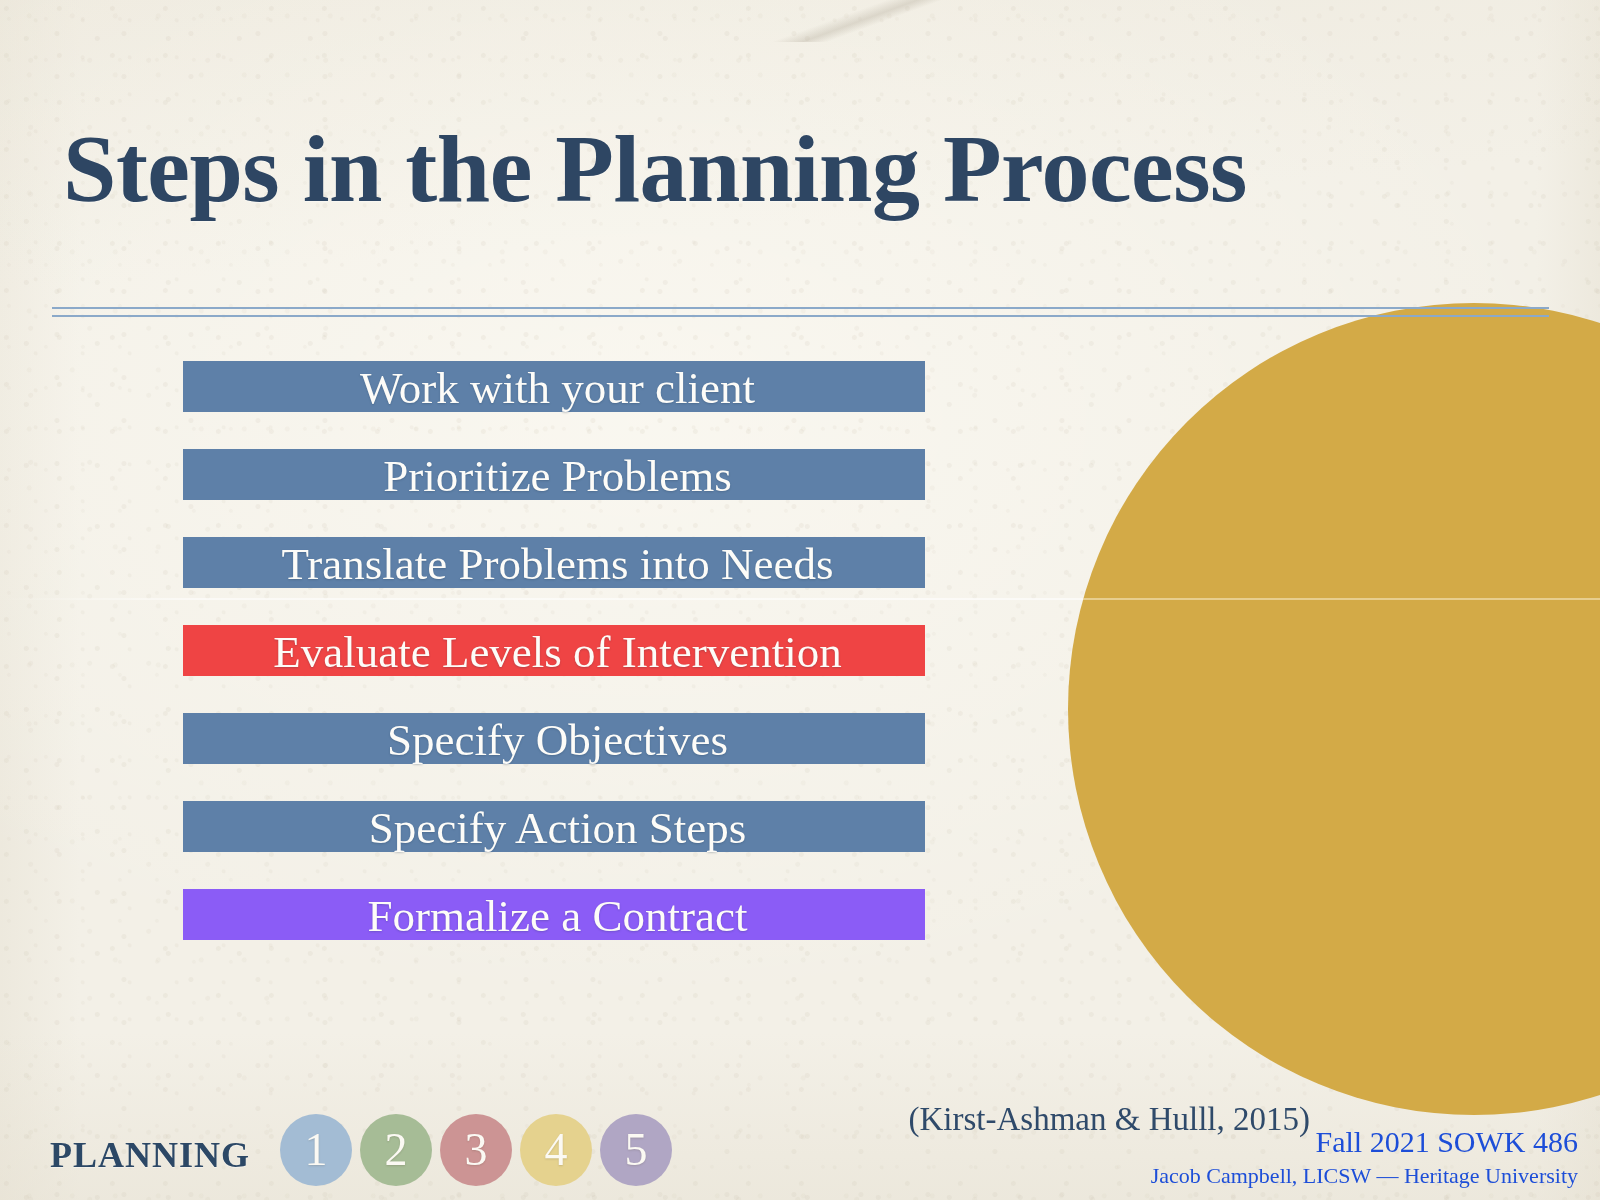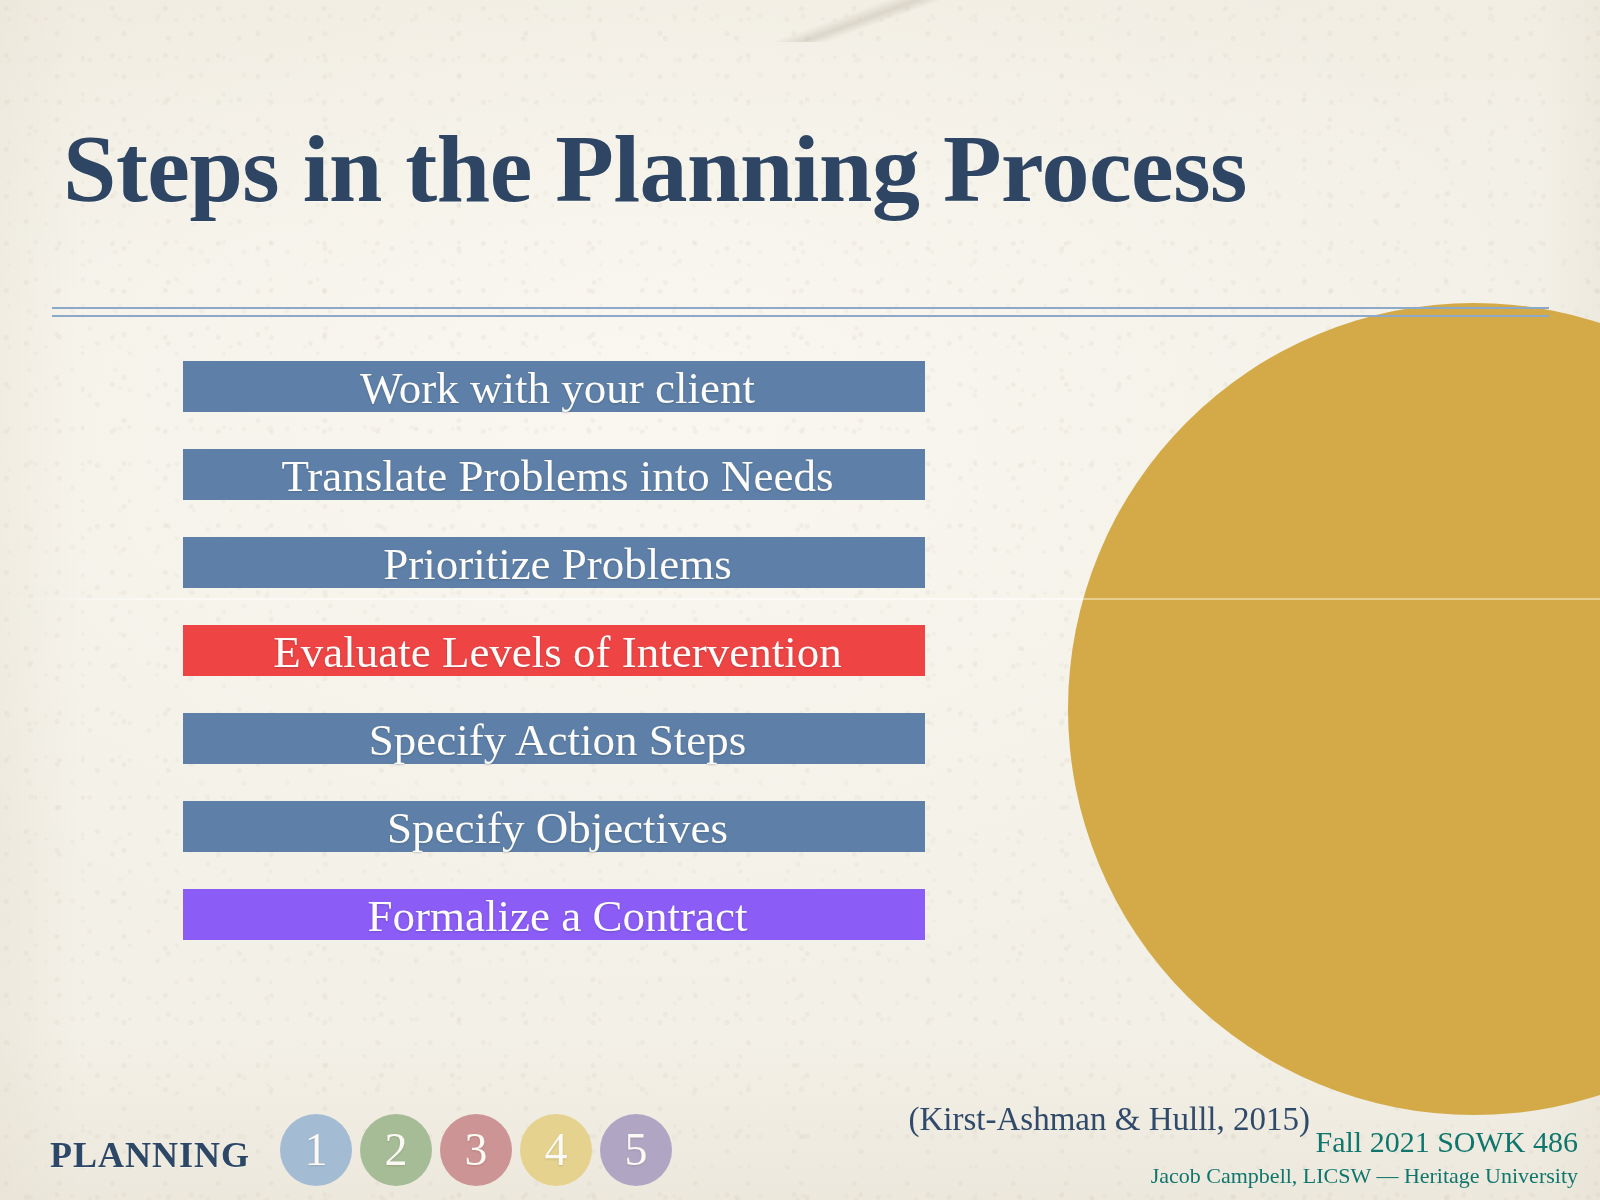--- a/index.html
+++ b/index.html
@@ -201,21 +201,21 @@
     font-size: 33px;
     color: #2f4a6a;
     text-underline-offset: 5px;
     white-space: nowrap;
   }
   .meta {
     position: absolute;
     right: 22px;
     bottom: 10px;
     text-align: right;
-    color: #0f766e;
+    color: #1d4ed8;
     line-height: 1.28;
     white-space: nowrap;
   }
   .meta-course { font-size: 30px; display: block; }
   .meta-author { font-size: 22px; display: block; }
 </style>
 </head>
 <body>
 
 <div class="slide">
@@ -232,33 +232,33 @@
   <div class="divider">
     <div class="rule rule-top"></div>
     <div class="rule rule-bottom"></div>
   </div>
 
   <div class="steps">
     <div class="step-bar" style="background: rgb(94, 128, 168);">
       <span class="step-label">Work with your client</span>
     </div>
     <div class="step-bar" style="background: rgb(94, 128, 168);">
+      <span class="step-label">Prioritize Problems</span>
+    </div>
+    <div class="step-bar" style="background: rgb(94, 128, 168);">
       <span class="step-label">Translate Problems into Needs</span>
-    </div>
-    <div class="step-bar" style="background: rgb(94, 128, 168);">
-      <span class="step-label">Prioritize Problems</span>
     </div>
     <div class="step-bar" style="background: #ef4444;">
       <span class="step-label">Evaluate Levels of Intervention</span>
     </div>
     <div class="step-bar" style="background: rgb(94, 128, 168);">
+      <span class="step-label">Specify Objectives</span>
+    </div>
+    <div class="step-bar" style="background: rgb(94, 128, 168);">
       <span class="step-label">Specify Action Steps</span>
-    </div>
-    <div class="step-bar" style="background: rgb(94, 128, 168);">
-      <span class="step-label">Specify Objectives</span>
     </div>
     <div class="step-bar" style="background: #8b5cf6; text-decoration: underline;">
       <span class="step-label">Formalize a Contract</span>
     </div>
   </div>
 
   <div class="brand">
     <span class="brand-word">PLANNING</span>
     <div class="brand-dots">
       <span class="dot" style="background: rgb(163, 188, 212);">1</span>

